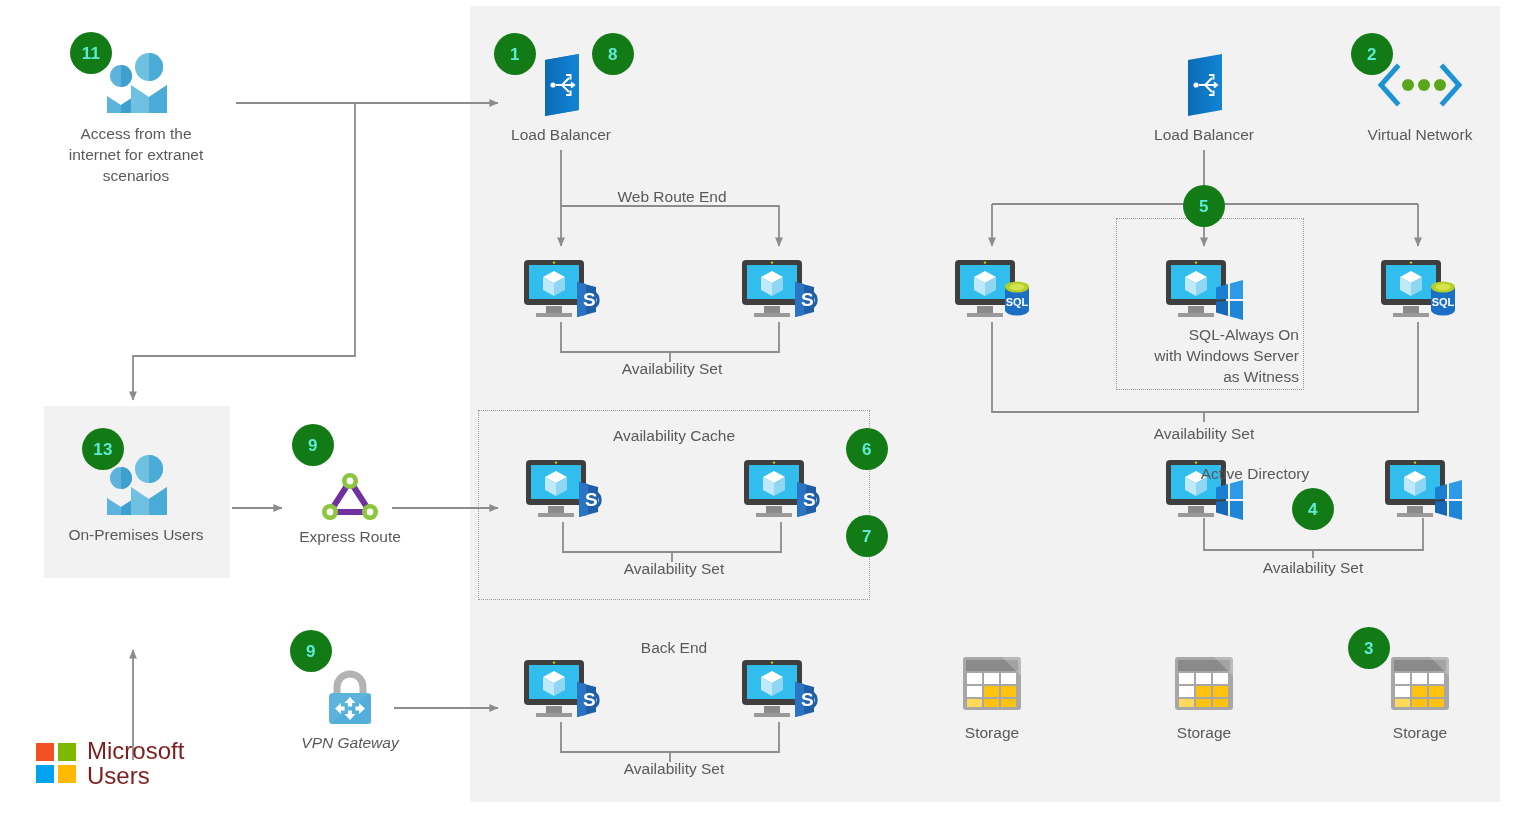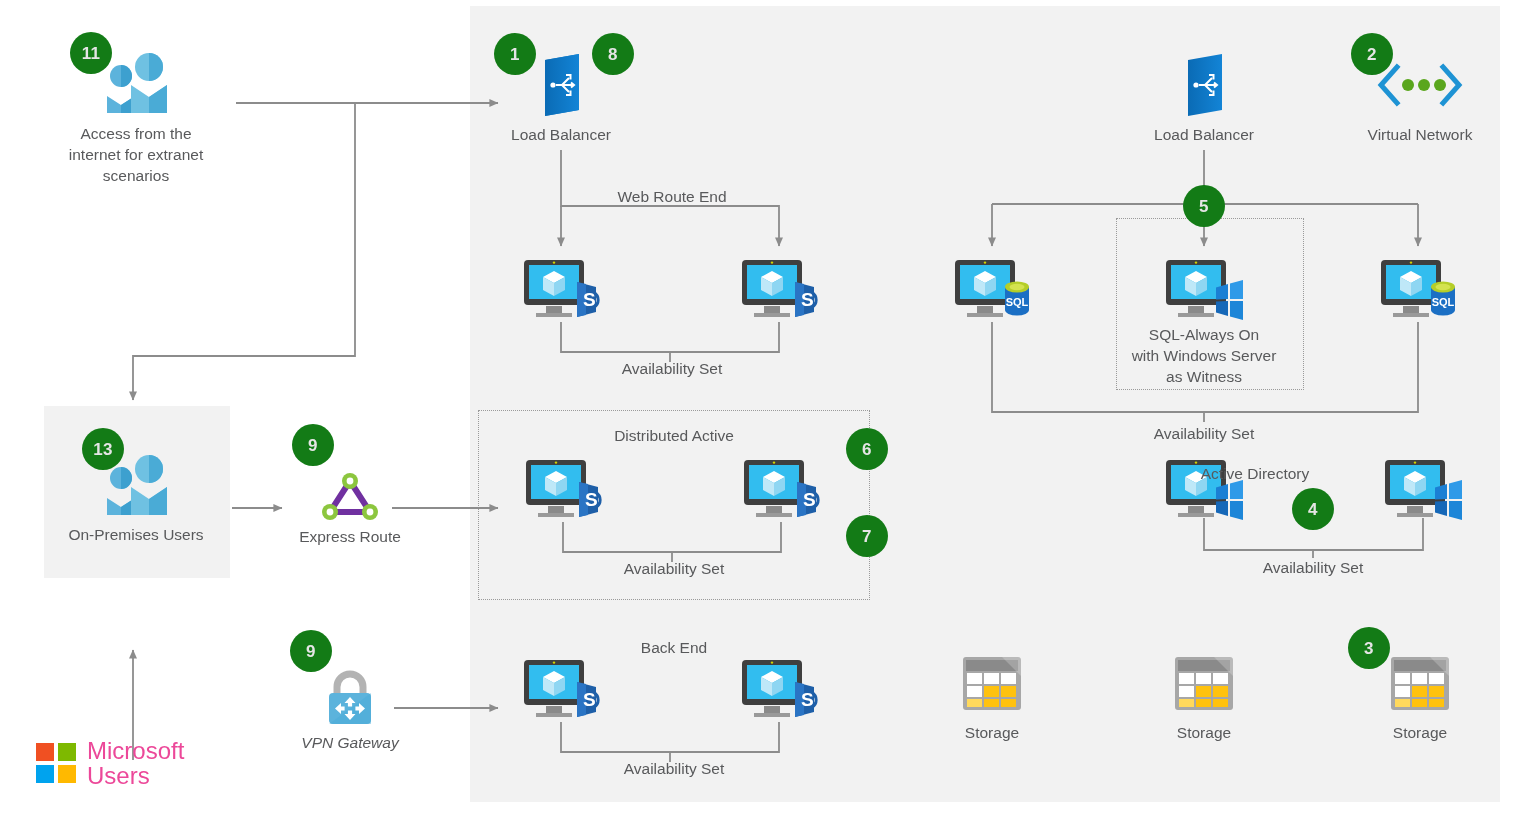--- a/index.html
+++ b/index.html
@@ -72,21 +72,21 @@
     white-space:nowrap;
   }
   .flabel.multi{ white-space:normal; }
 
   
   .badge{
     position:absolute;
     width:42px; height:42px;
     border-radius:50%;
     background:#137b16;
-    color:#e5e5e5;
+    color:#5eead4;
     font-size:17px;
     font-weight:bold;
     display:flex;
     align-items:center;
     justify-content:center;
     box-sizing:border-box;
     line-height:1;
     letter-spacing:.3px;
   }
 
@@ -100,21 +100,21 @@
   }
   .ms-squares{
     width:40px; height:40px;
     display:grid;
     grid-template-columns:18px 18px;
     grid-template-rows:18px 18px;
     gap:4px;
   }
   .ms-squares i{ display:block; }
   .ms-text{
-    color:#ec4899;
+    color:#7f1d1d;
     font-size:24px;
     line-height:25px;
     font-weight:400;
   }
   svg{ display:block; overflow:visible; }
 </style>
 </head>
 <body>
 
 <div id="stage">
@@ -347,21 +347,21 @@
         </g>
         <path d="M55 24 L74 29 L74 54 L55 59 Z" fill="#1e5fa8"></path>
         <path d="M55 24 L64 26 L64 57 L55 59 Z" fill="#2a74c4"></path>
         <text x="61" y="48" font-family="Liberation Sans, sans-serif" font-size="19" font-weight="bold" fill="#ffffff">S</text>
         <path d="M72 33 a10 10 0 0 1 0 18 l0 -4 a6 6 0 0 0 0 -10 Z" fill="#1e5fa8"></path>
       </svg>
     </div>
   </div>
   <div class="flabel" style="left:672px; top:358px;">Availability Set</div>
 
-  <div class="flabel" style="left:674px; top:425px;">Distributed Active</div>
+  <div class="flabel" style="left:674px; top:425px;">Availability Cache</div>
 
   <div class="node" style="left:563px; top:458px;">
     <div class="icon-wrap">
       <svg width="78" height="62" viewBox="0 0 78 62">
         <rect x="2" y="2" width="60" height="45" rx="4" fill="#3f3f3f"></rect>
         <rect x="7" y="7" width="50" height="34" fill="#32bdef"></rect>
         <circle cx="32" cy="4.6" r="1.2" fill="#d2d200"></circle>
         <path d="M24 48 h16 v7 h-16 Z" fill="#8a8a8a"></path>
         <path d="M14 55 h36 v4 h-36 Z" fill="#9a9a9a"></path>
         <g>
@@ -506,21 +506,21 @@
         <g>
           <path d="M52 29 h24 v23 a12 5.5 0 0 1 -24 0 Z" fill="#1b6fc4"></path>
           <ellipse cx="64" cy="29" rx="12" ry="5.5" fill="#b5ce28"></ellipse>
           <ellipse cx="64" cy="29" rx="7.5" ry="3.2" fill="#d4e34f"></ellipse>
           <text x="64" y="48" text-anchor="middle" font-family="Liberation Sans, sans-serif" font-size="11" font-weight="bold" fill="#ffffff">SQL</text>
         </g>
       </svg>
     </div>
   </div>
 
-  <div class="flabel multi" style="left:1204px; top:324px; width:190px;">SQL-Always On<br>with Windows Server<br>as Witness</div>
+  <div class="flabel multi" style="left:1204px; top:324px; width:190px;text-align:right;">SQL-Always On<br>with Windows Server<br>as Witness</div>
   <div class="flabel" style="left:1204px; top:423px;">Availability Set</div>
   <div class="badge" style="left:1183px; top:185px;">5</div>
 
   <div class="node" style="left:1204px; top:458px;">
     <div class="icon-wrap">
       <svg width="80" height="62" viewBox="0 0 80 62">
         <rect x="2" y="2" width="60" height="45" rx="4" fill="#3f3f3f"></rect>
         <rect x="7" y="7" width="50" height="34" fill="#32bdef"></rect>
         <circle cx="32" cy="4.6" r="1.2" fill="#d2d200"></circle>
         <path d="M24 48 h16 v7 h-16 Z" fill="#8a8a8a"></path>

